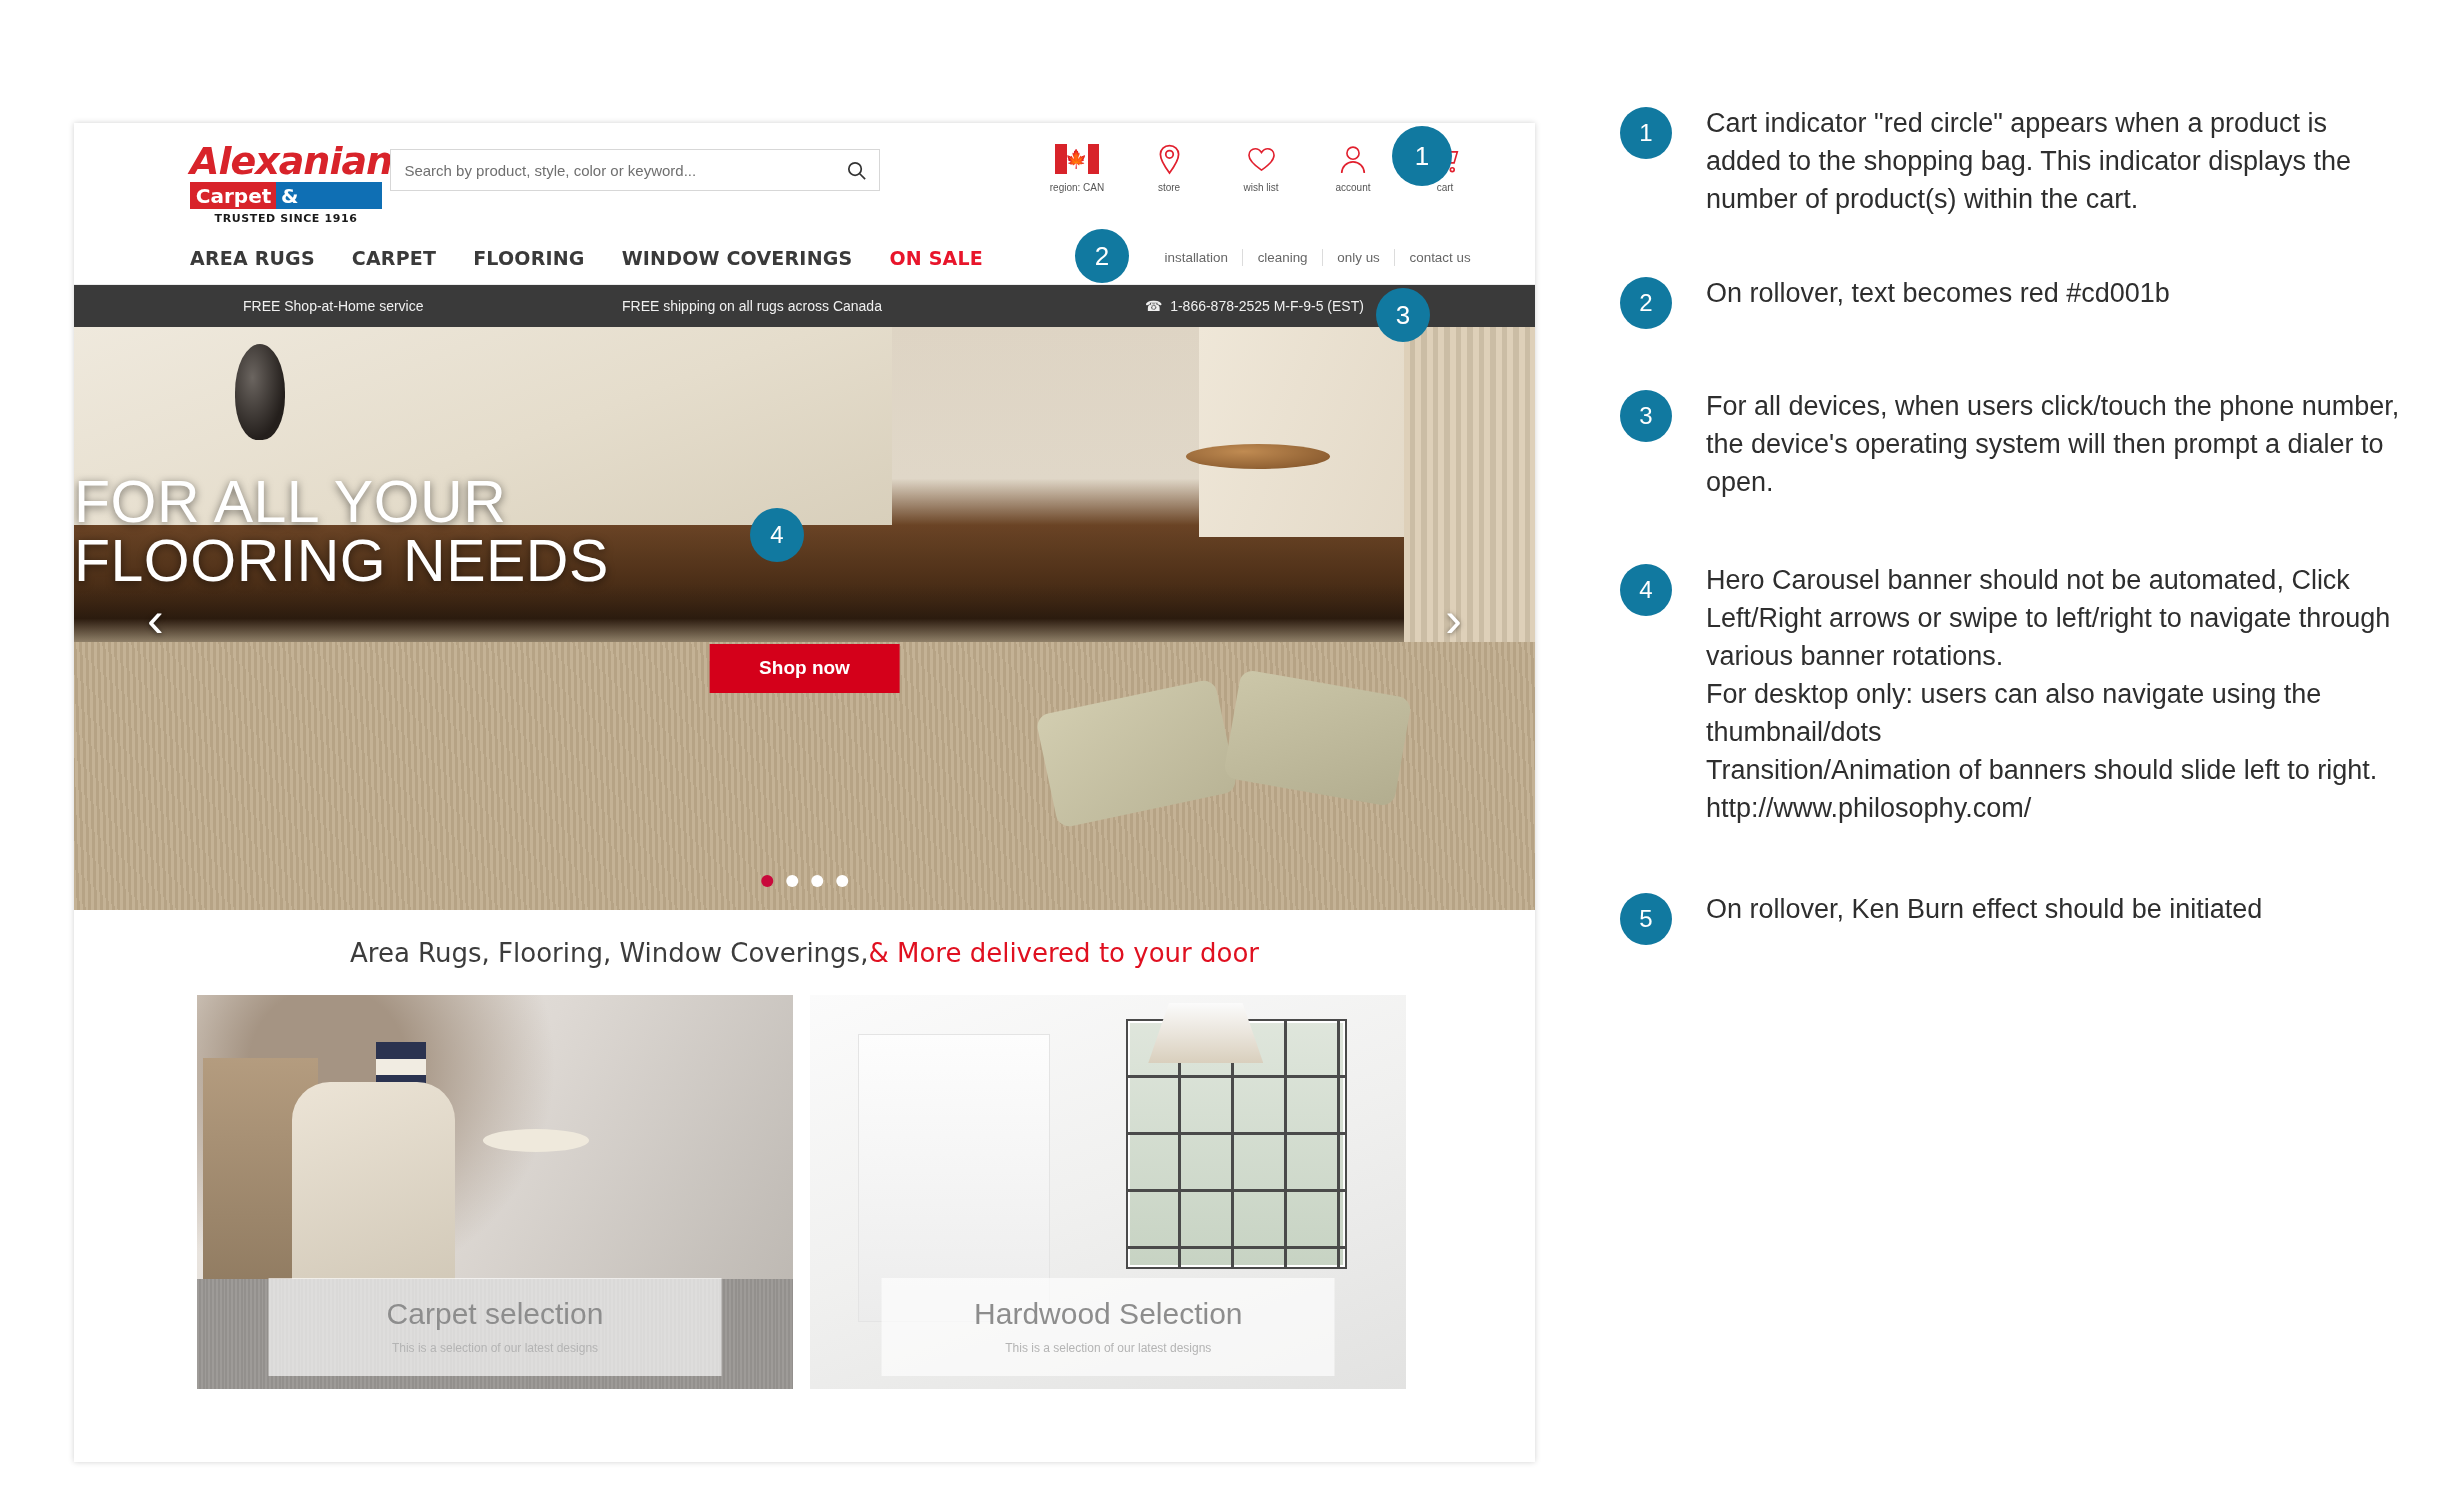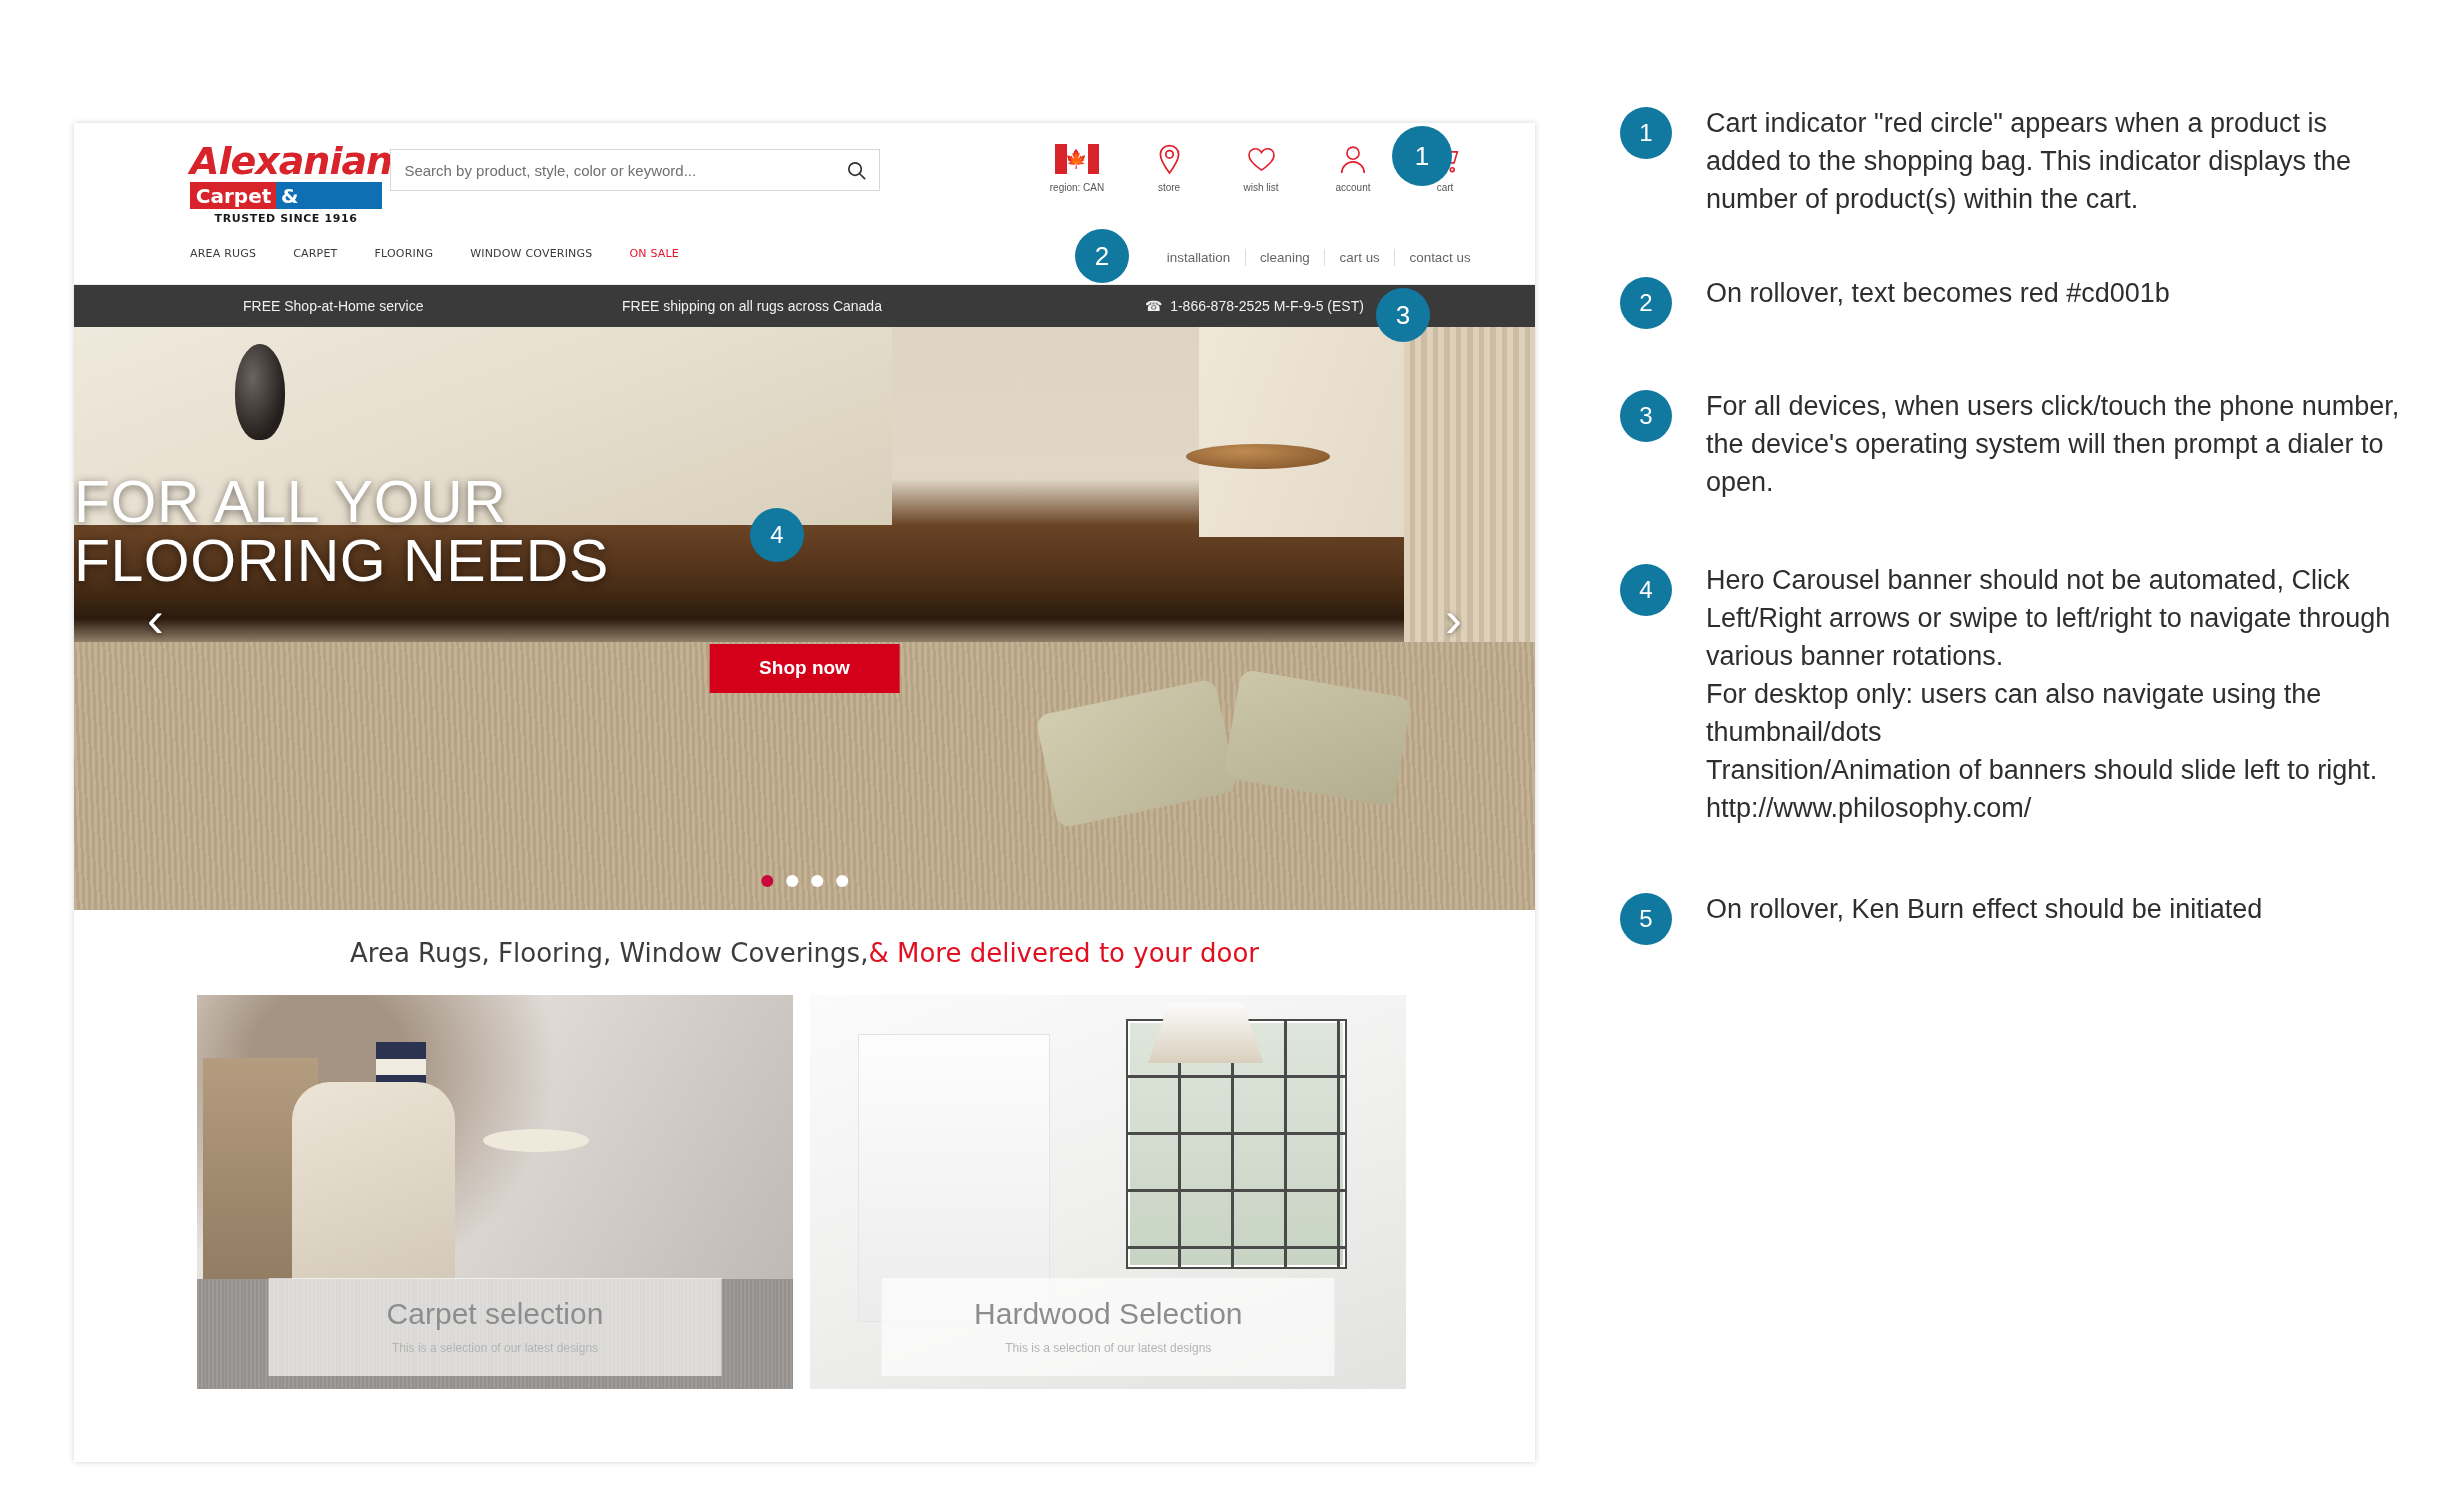--- a/index.html
+++ b/index.html
@@ -52,21 +52,21 @@
   .util .lbl { font-size:10px; color:#555; margin-top:3.8px; font-family:"Liberation Sans",sans-serif; }
   .flag { width:44px; height:30px; position:relative; display:inline-block;
     background:#fff; border:0; }
   .flag::before, .flag::after { content:""; position:absolute; top:0; width:11.5px; height:30px; background:#d8232a; }
   .flag::before { left:0; } .flag::after { right:0; }
   .maple { position:absolute; left:50%; top:50%; transform:translate(-50%,-50%); font-size:18px; color:#d8232a; line-height:1; }
 
   
   .main-nav { position:relative; height:44px; background:#fff; border-bottom:1px solid #ececec; }
   .nav-left { position:absolute; left:116px; top:5.8px; display:flex; gap:37px; }
-  .nav-left a { font-size:11px; font-weight:normal; color:#3a3a3a; text-decoration:none;
+  .nav-left a { font-size:19px; font-weight:bold; color:#3a3a3a; text-decoration:none;
     letter-spacing:0.2px; font-family:"DejaVu Sans",sans-serif; }
   .nav-left a.sale { color:#e8152b; }
   .nav-right { position:absolute; right:50px; top:7.7px; display:flex; align-items:flex-end; }
   .nav-right a { font-size:13.4px; color:#666; text-decoration:none; padding:0 14.4px;
     border-left:1px solid #dcdcdc; line-height:17.3px; }
   .nav-right a:first-child { border-left:none; }
 
   
   .promo { position:relative; height:42px; background:#3a3a3a; display:flex; align-items:center; }
   .promo span { color:#f0f0f0; font-size:14px; font-family:"Liberation Sans",sans-serif; }
@@ -260,21 +260,21 @@
       <div class="nav-left">
         <a href="#">AREA RUGS</a>
         <a href="#">CARPET</a>
         <a href="#">FLOORING</a>
         <a href="#">WINDOW COVERINGS</a>
         <a href="#" class="sale">ON SALE</a>
       </div>
       <div class="nav-right">
         <a href="#">installation</a>
         <a href="#">cleaning</a>
-        <a href="#">cart us</a>
+        <a href="#">only us</a>
         <a href="#">contact us</a>
       </div>
     </div>
 
     <div class="promo">
       <span class="p1">FREE Shop-at-Home service</span>
       <span class="p2">FREE shipping on all rugs across Canada</span>
       <span class="p3">
         <span class="phone-icon">☎</span>
         <span>1-866-878-2525 M-F-9-5 (EST)</span>

